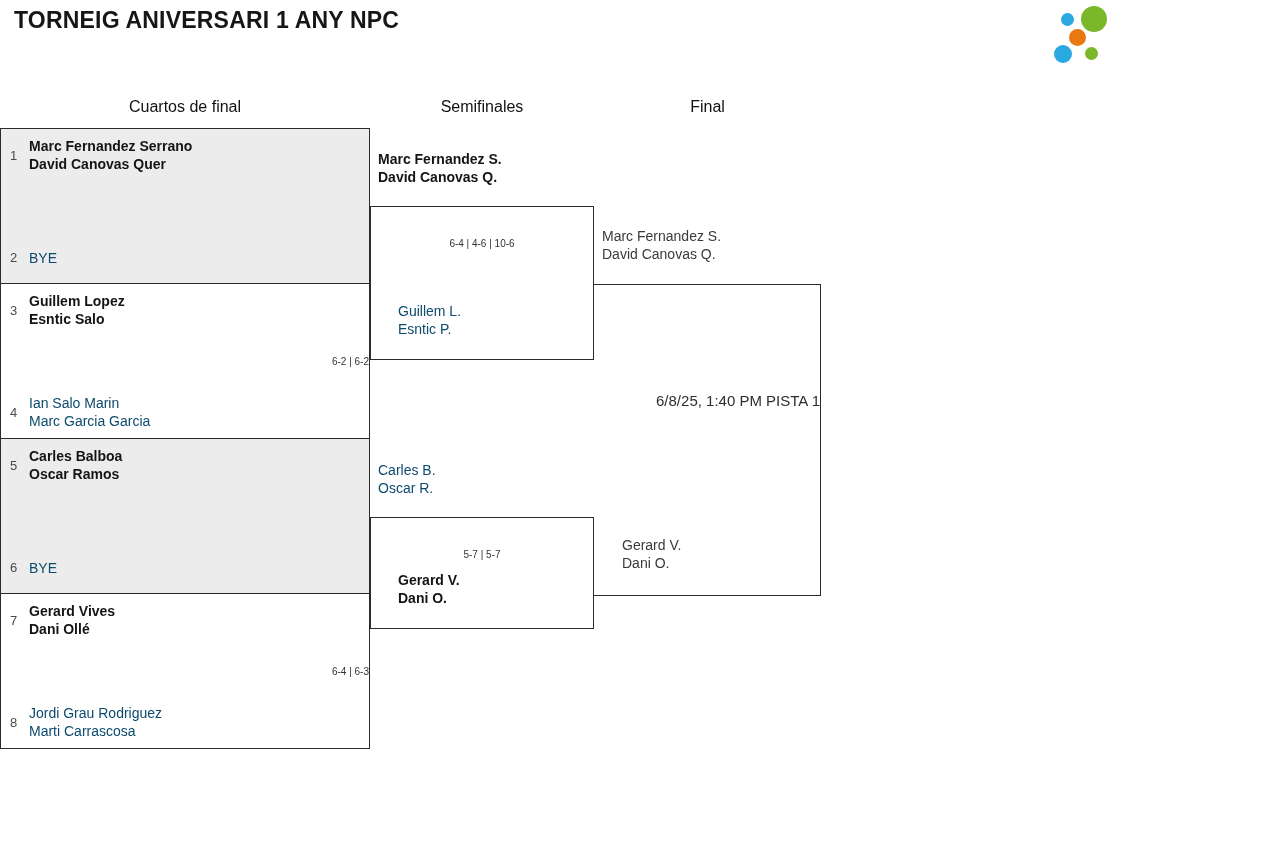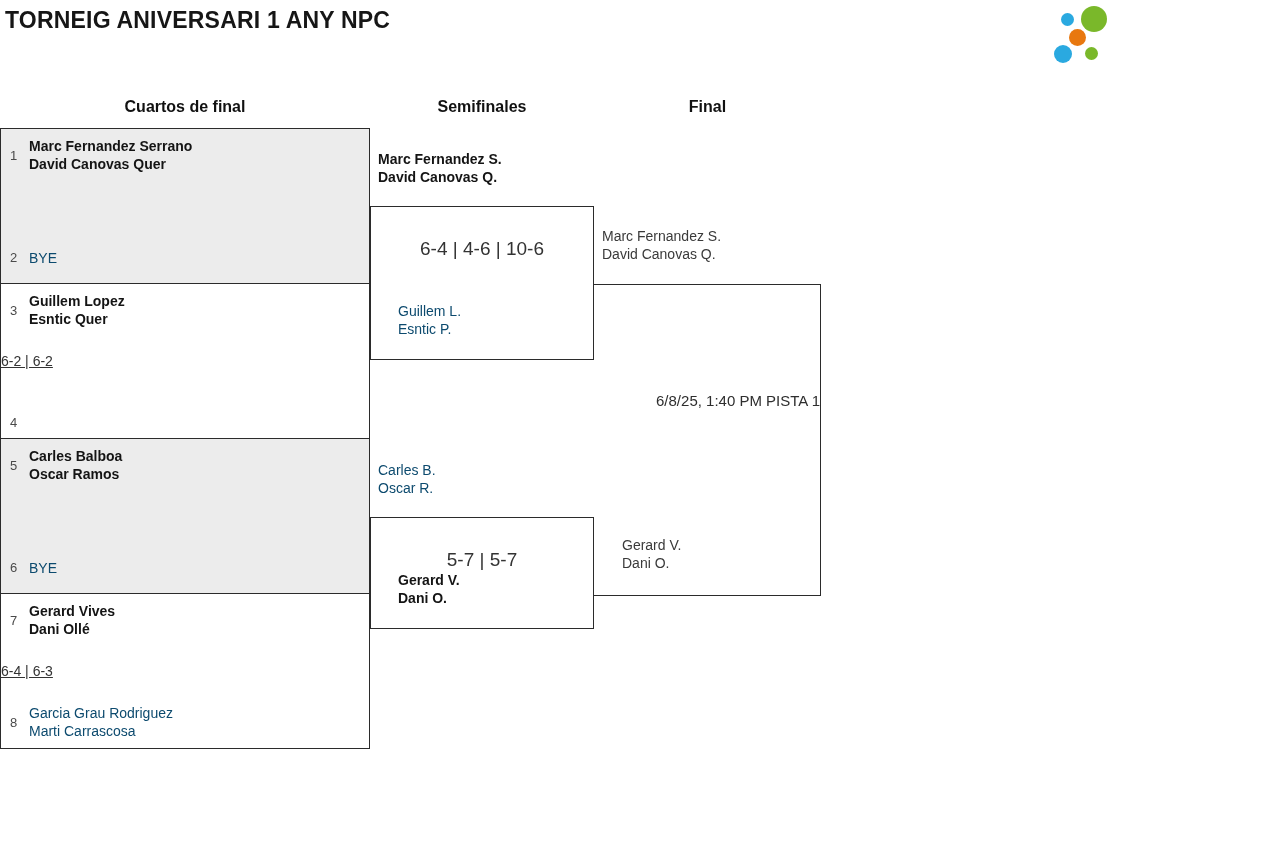--- a/index.html
+++ b/index.html
@@ -2,58 +2,58 @@
 <html><head>
 <meta charset="utf-8">
 <style>
   * { margin:0; padding:0; box-sizing:border-box; }
   html,body { background:#fff; }
   .canvas {
     position:relative; width:1280px; height:850px; background:#fff;
     font-family:"Liberation Sans", sans-serif; color:#141414; overflow:hidden;
   }
   
-  .title-block { position:absolute; left:5px; top:4px; }
+  .title-block { position:absolute; left:14px; top:4px; }
   .title-line { font-size:23px; font-weight:600; line-height:33px; color:#161616; letter-spacing:.2px; }
   .logo { position:absolute; left:1050px; top:0; width:230px; height:75px; }
   .logo-dot { position:absolute; border-radius:50%; }
   .dot-blue-sm   { left:11px; top:13px; width:13px; height:13px; }
   .dot-green-lg  { left:31px; top:6px;  width:26px; height:26px; }
   .dot-orange    { left:19px; top:29px; width:17px; height:17px; }
   .dot-blue-lg   { left:4px;  top:45px; width:18px; height:18px; }
   .dot-green-sm  { left:35px; top:47px; width:13px; height:13px; }
   .logo-text { position:absolute; left:60px; top:8px; font-size:50px; line-height:58px;
                font-weight:700; letter-spacing:-2.5px; }
   
-  .col-header { position:absolute; top:98px; font-size:16px; font-weight:700; text-align:center; color:#111; }
+  .col-header { position:absolute; top:98px; font-size:16px; font-weight:400; text-align:center; color:#111; }
   .col-qf  { left:0;     width:370px; }
   .col-sf  { left:370px; width:224px; }
   .col-fin { left:594px; width:227px; }
   
   .qf-col { position:absolute; left:0; top:128px; width:370px; height:621px;
             border:1.5px solid #2b2b2b; display:flex; flex-direction:column; }
   .qf-match { position:relative; flex:1 1 0; }
   .qf-match.sep { border-bottom:1.5px solid #2b2b2b; }
   .qf-match.bye-bg { background:#ececec; }
   .prow { position:absolute; left:9px; right:8px; display:flex; align-items:center; }
   .prow.top { top:8px; } .prow.bot { bottom:8px; }
   .seed { width:19px; flex:0 0 19px; font-size:13px; color:#4a4a4a; }
   .names { min-height:35px; display:flex; flex-direction:column; justify-content:center;
            font-size:14px; line-height:18px; white-space:nowrap; }
   .winner { font-weight:600; color:#141414; }
   .loser  { font-weight:400; color:#0c4a6e; }
   .neutral{ font-weight:400; color:#3a3a3a; }
-  .score { position:absolute; left:0; right:0; text-align:left; font-size:14px; color:#333;text-decoration:underline; }
+  .score { position:absolute; left:0; right:0; text-align:right; font-size:10px; color:#333; }
   .score.mid { top:50%; transform:translateY(-50%); }
   .sf-box { position:absolute; left:370px; width:224px; border:1.5px solid #2b2b2b; }
   .sf1 { top:206px; height:154px; }
   .sf2 { top:517px; height:112px; }
   .team-above { position:absolute; left:7px; bottom:calc(100% + 21px); }
   .team-below { position:absolute; left:7px; bottom:21px;margin-left:20px; }
-  .sf-score { position:absolute; top:31px; left:0; right:0; text-align:center; font-size:19px; color:#333; }
+  .sf-score { position:absolute; top:31px; left:0; right:0; text-align:center; font-size:10px; color:#333; }
   .final-box { position:absolute; left:594px; top:284px; width:227px; height:312px;
                border:1.5px solid #2b2b2b; border-left:none; }
   .final-box .team-above { left:8px; bottom:calc(100% + 22px); }
   .final-box .team-below { left:8px; bottom:23px; }
   .schedule { position:absolute; top:107px; left:0; right:0; text-align:right;
               font-size:15px; color:#2e2e2e; }
 </style>
 </head>
 <body>
 
@@ -92,26 +92,30 @@
           <div></div>
         </div>
       </div>
     </div>
 
     <div class="qf-match sep">
       <div class="prow top">
         <div class="seed">3</div>
         <div class="names winner">
           <div>Guillem Lopez</div>
-          <div>Esntic Quer</div>
+          <div>Esntic Salo</div>
         </div>
       </div>
       <div class="score mid">6-2 | 6-2</div>
       <div class="prow bot">
         <div class="seed">4</div>
+        <div class="names loser">
+          <div>Ian Salo Marin</div>
+          <div>Marc Garcia Garcia</div>
+        </div>
       </div>
     </div>
 
     <div class="qf-match sep bye-bg">
       <div class="prow top">
         <div class="seed">5</div>
         <div class="names winner">
           <div>Carles Balboa</div>
           <div>Oscar Ramos</div>
         </div>
@@ -130,21 +134,21 @@
         <div class="seed">7</div>
         <div class="names winner">
           <div>Gerard Vives</div>
           <div>Dani Ollé</div>
         </div>
       </div>
       <div class="score mid">6-4 | 6-3</div>
       <div class="prow bot">
         <div class="seed">8</div>
         <div class="names loser">
-          <div>Garcia Grau Rodriguez</div>
+          <div>Jordi Grau Rodriguez</div>
           <div>Marti Carrascosa</div>
         </div>
       </div>
     </div>
 
   </div>
 
   <div class="sf-box sf1">
     <div class="team-above names winner">
       <div>Marc Fernandez S.</div>

